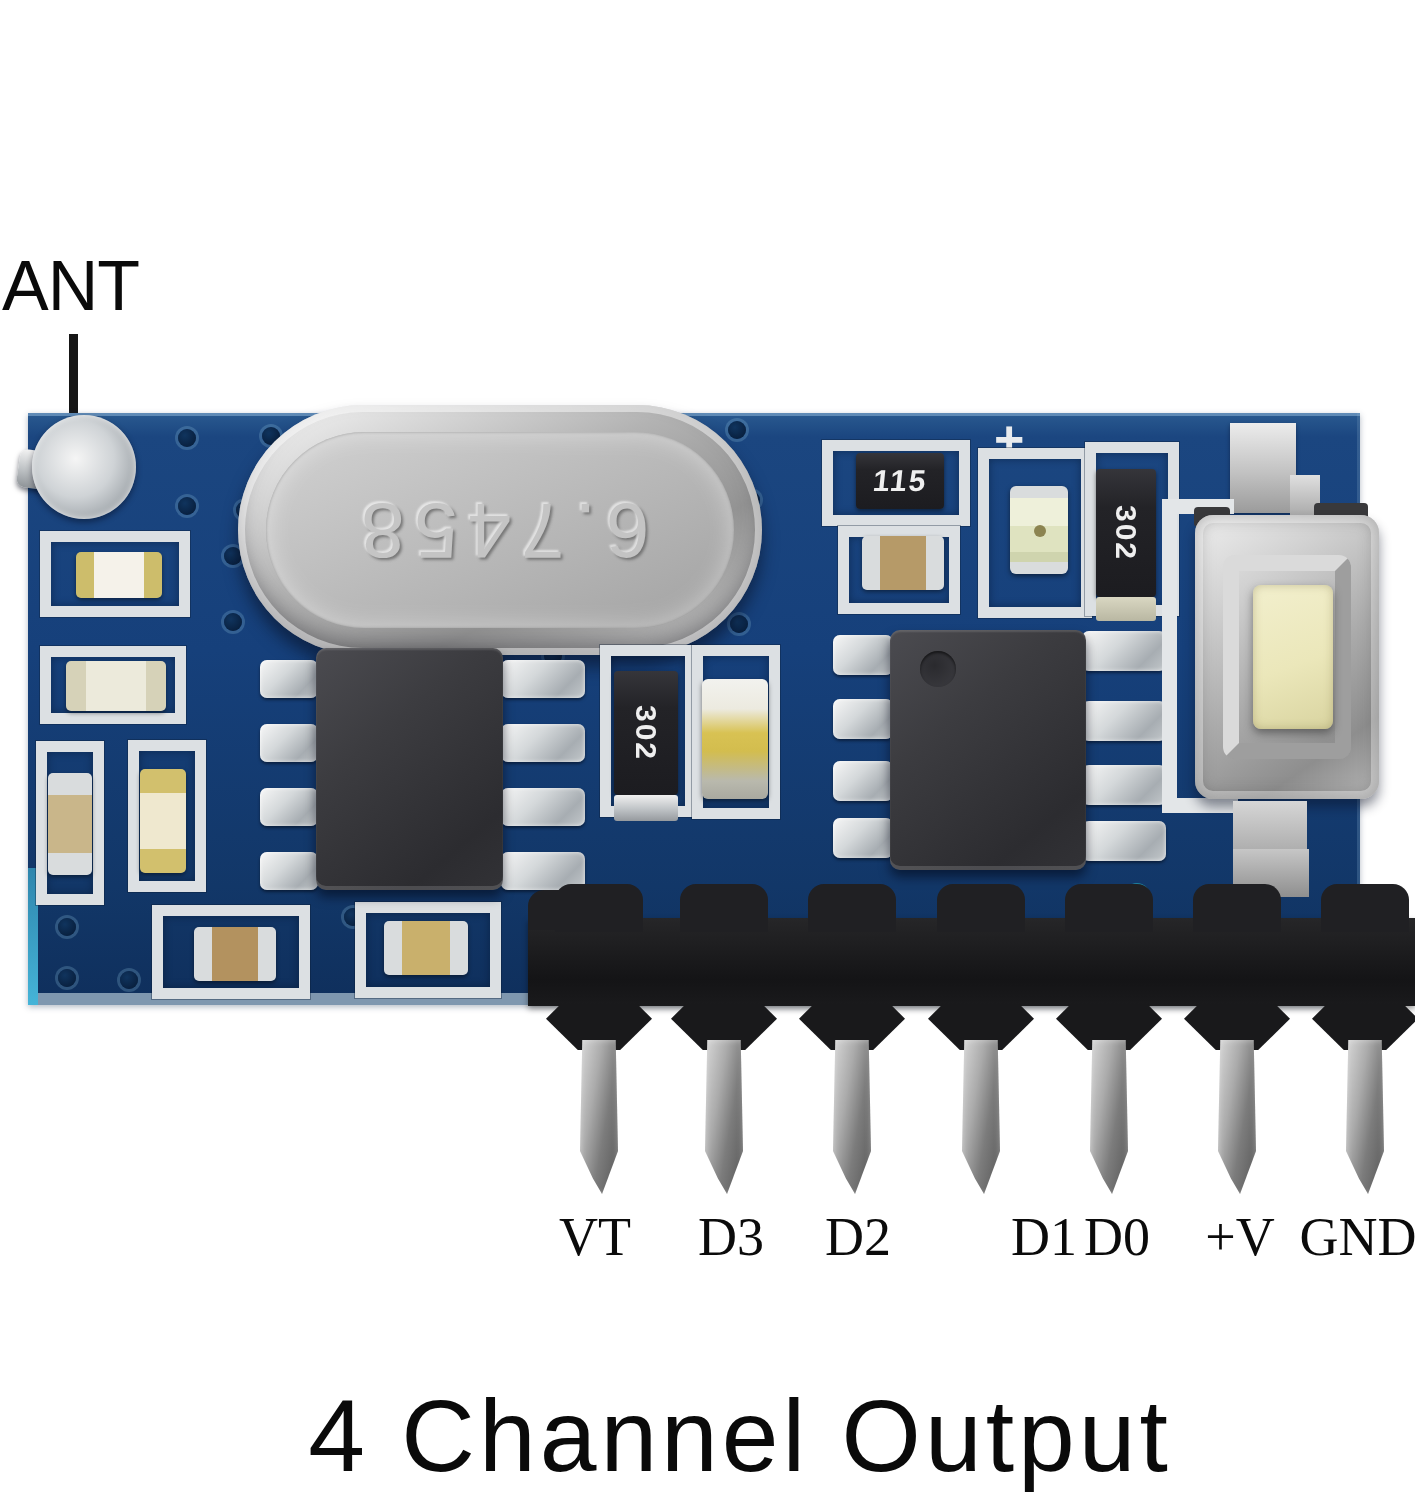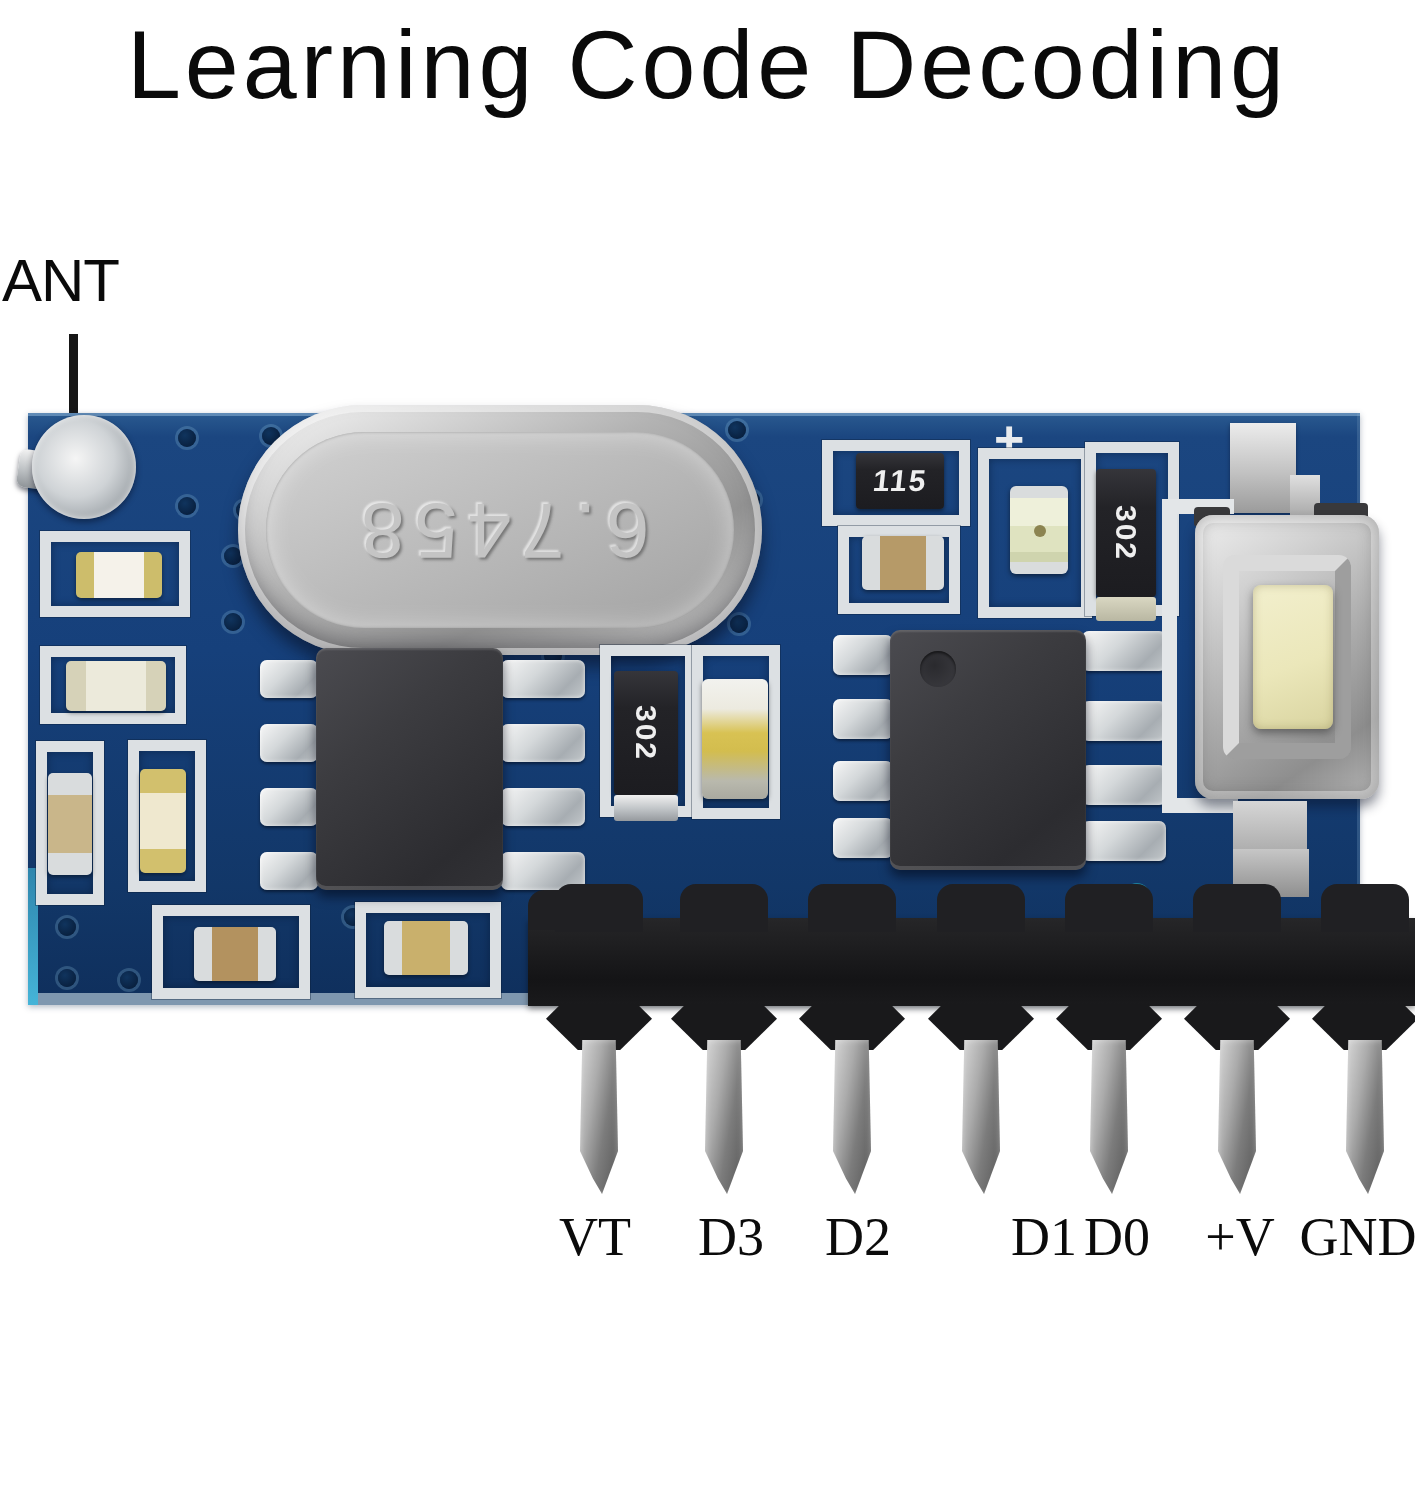--- a/index.html
+++ b/index.html
@@ -1,21 +1,21 @@
 <!DOCTYPE html>
 <html><head>
 <meta charset="utf-8">
 <style>
   html,body{margin:0;padding:0;background:#ffffff;}
   .stage{position:relative;width:1415px;height:1500px;background:#ffffff;overflow:hidden;
          font-family:"Liberation Sans",sans-serif;}
   .abs{position:absolute;}
   .title{position:absolute;top:2px;left:0;width:100%;text-align:center;color:#0a0a0a;
          font-size:97px;line-height:126px;letter-spacing:4px;font-weight:400;}
-  .ant-label{position:absolute;left:2px;top:246px;font-size:60px;letter-spacing:-1px;color:#0a0a0a;}
+  .ant-label{position:absolute;left:2px;top:246px;font-size:70px;letter-spacing:-1px;color:#0a0a0a;}
   .ant-line{position:absolute;left:69px;top:334px;width:9px;height:134px;background:#161616;}
   .pcb{position:absolute;left:28px;top:413px;width:1332px;height:592px;
        background:linear-gradient(180deg,#2a5a90 0%,#1b4680 4%,#16407b 40%,#123768 80%,#0f2f5c 100%);
        box-shadow:inset 0 3px 0 rgba(140,180,215,.55), inset -3px 0 0 rgba(90,130,170,.4), 0 2px 6px rgba(40,60,90,.35);}
   .sbox{position:absolute;border:11px solid #dce0e3;box-sizing:border-box;
         box-shadow:0 0 0 1px rgba(10,25,50,.35), inset 0 0 8px rgba(5,15,35,.45);}
   .via{position:absolute;width:18px;height:18px;border-radius:50%;
        background:radial-gradient(circle at 38% 35%,#10345e 0%,#0a2445 60%,#061a33 100%);
        box-shadow:0 0 0 3px rgba(130,180,210,.28);}
   .pad{position:absolute;background:linear-gradient(135deg,#f7f7f7 0%,#d4d8da 40%,#a7adb2 75%,#c3c8cb 100%);
@@ -48,21 +48,20 @@
   .pin-label{position:absolute;top:1206px;transform:translateX(-50%);font-size:54px;color:#0b0b0b;font-family:Liberation Serif, serif;}
   .caption{position:absolute;top:1378px;left:740px;transform:translateX(-50%);
       font-size:102px;letter-spacing:4px;color:#0a0a0a;white-space:nowrap;}
 </style>
 </head>
 <body>
 
 <div class="stage">
 
   <div class="title">
-    <div>Learning Code Decoding</div>
   </div>
 
   <div class="ant-label">ANT</div>
   <div class="ant-line"></div>
 
   <div class="pcb">
 
     <div class="abs" style="left:0;top:580px;width:505px;height:12px;background:#93a9bd;opacity:.85;"></div>
     <div class="abs" style="left:0;top:455px;width:10px;height:137px;background:linear-gradient(180deg,#2f86ad,#45b4d8);"></div>
 
@@ -200,14 +199,15 @@
   <div class="hpin" style="left:1346px;top:1040px;"></div>
 
   <div class="pin-label" style="left:595px;">VT</div>
   <div class="pin-label" style="left:731px;">D3</div>
   <div class="pin-label" style="left:858px;">D2</div>
   <div class="pin-label" style="left:1044px;">D1</div>
   <div class="pin-label" style="left:1117px;">D0</div>
   <div class="pin-label" style="left:1240px;">+V</div>
   <div class="pin-label" style="left:1358px;">GND</div>
 
+  <div class="caption">4 Channel Output</div>
 
 </div>
 
 </body></html>

